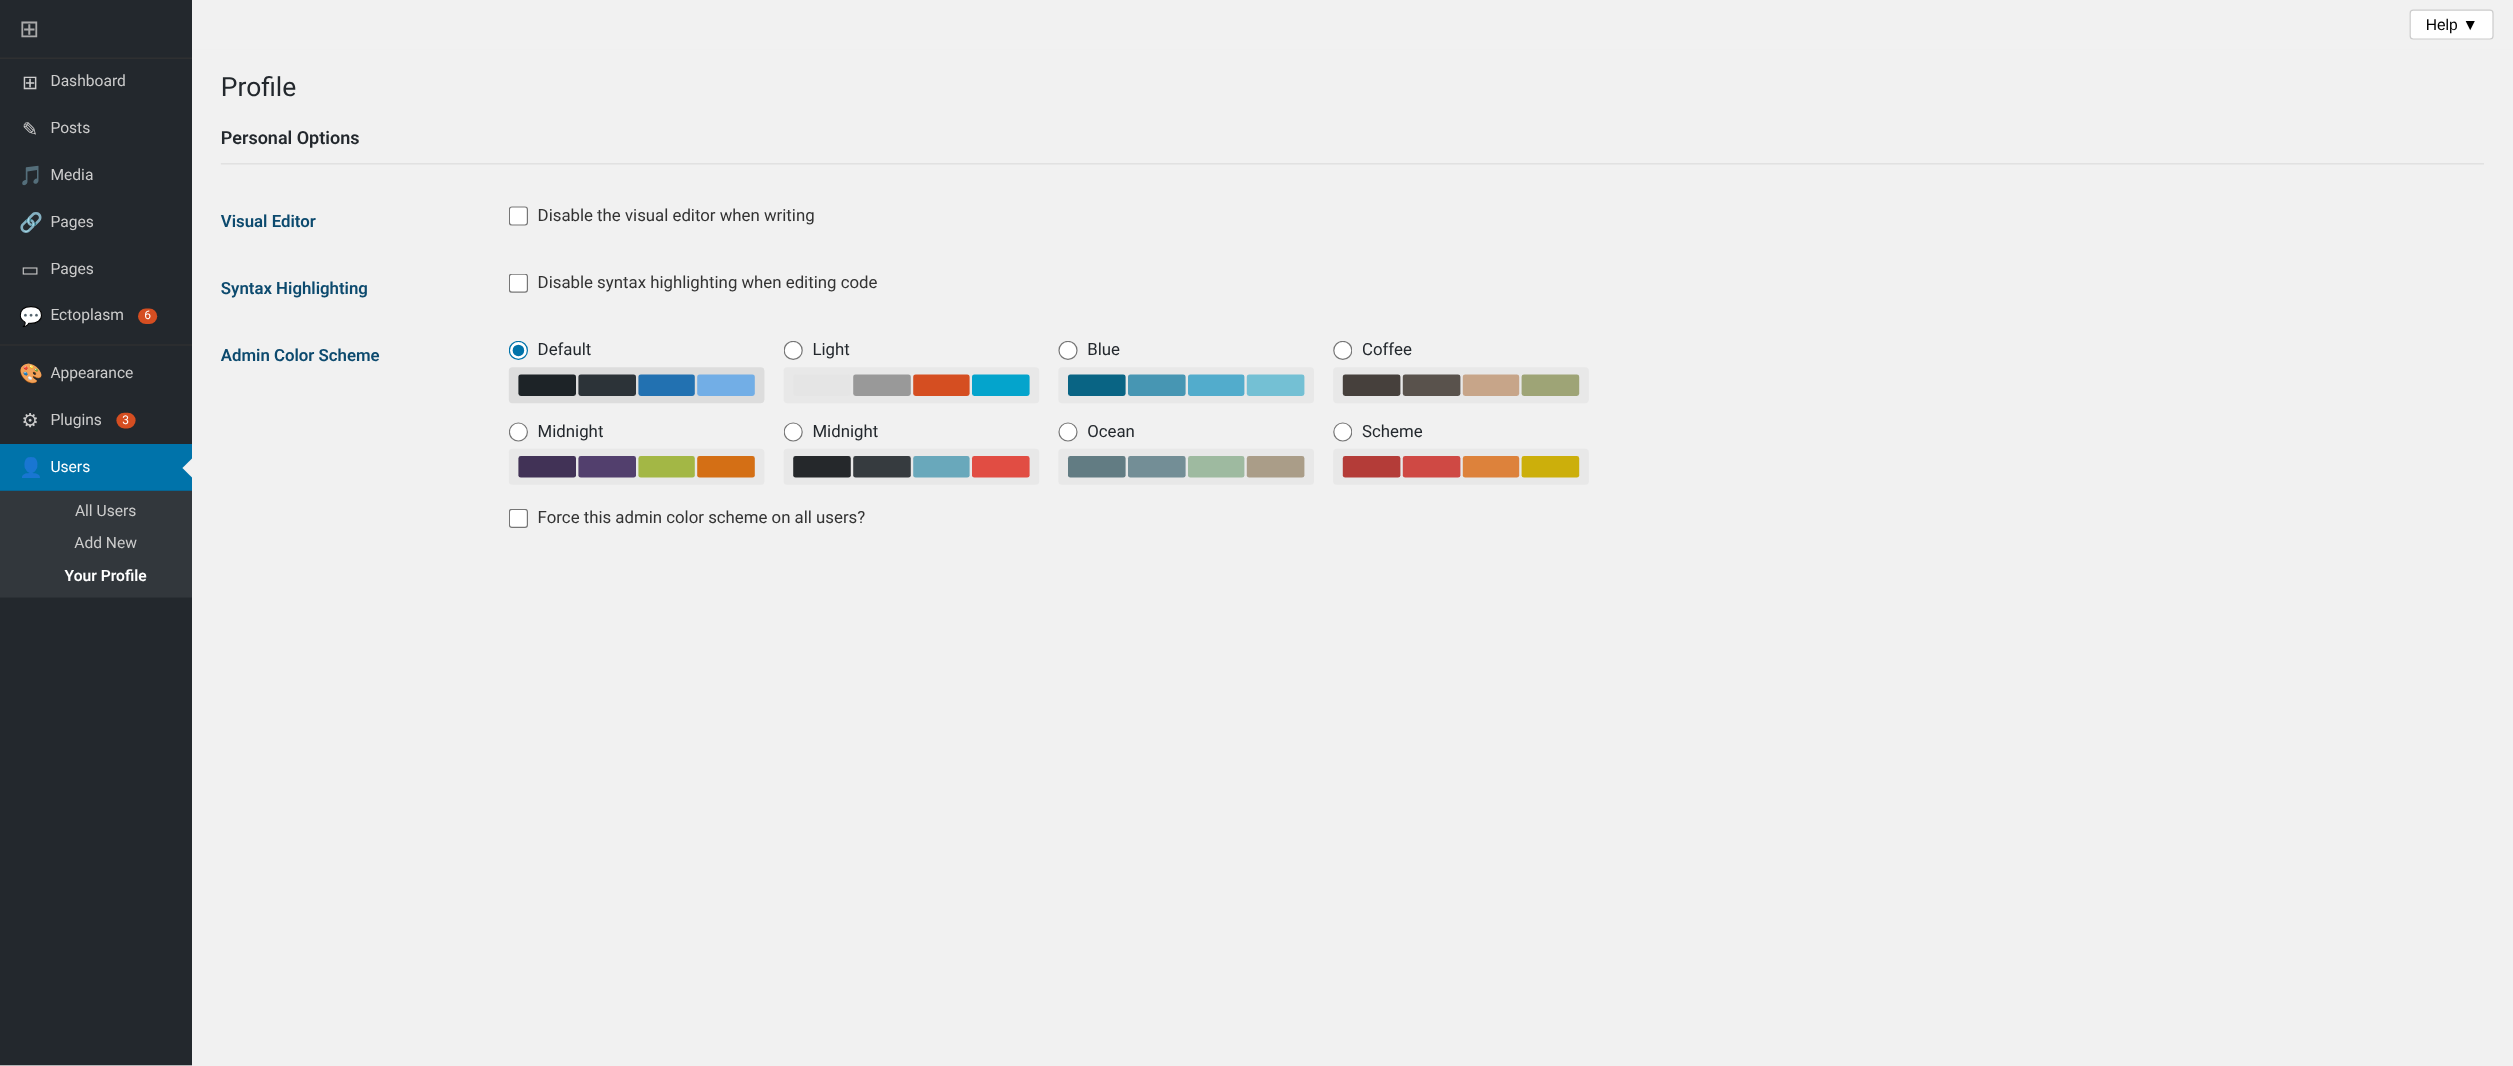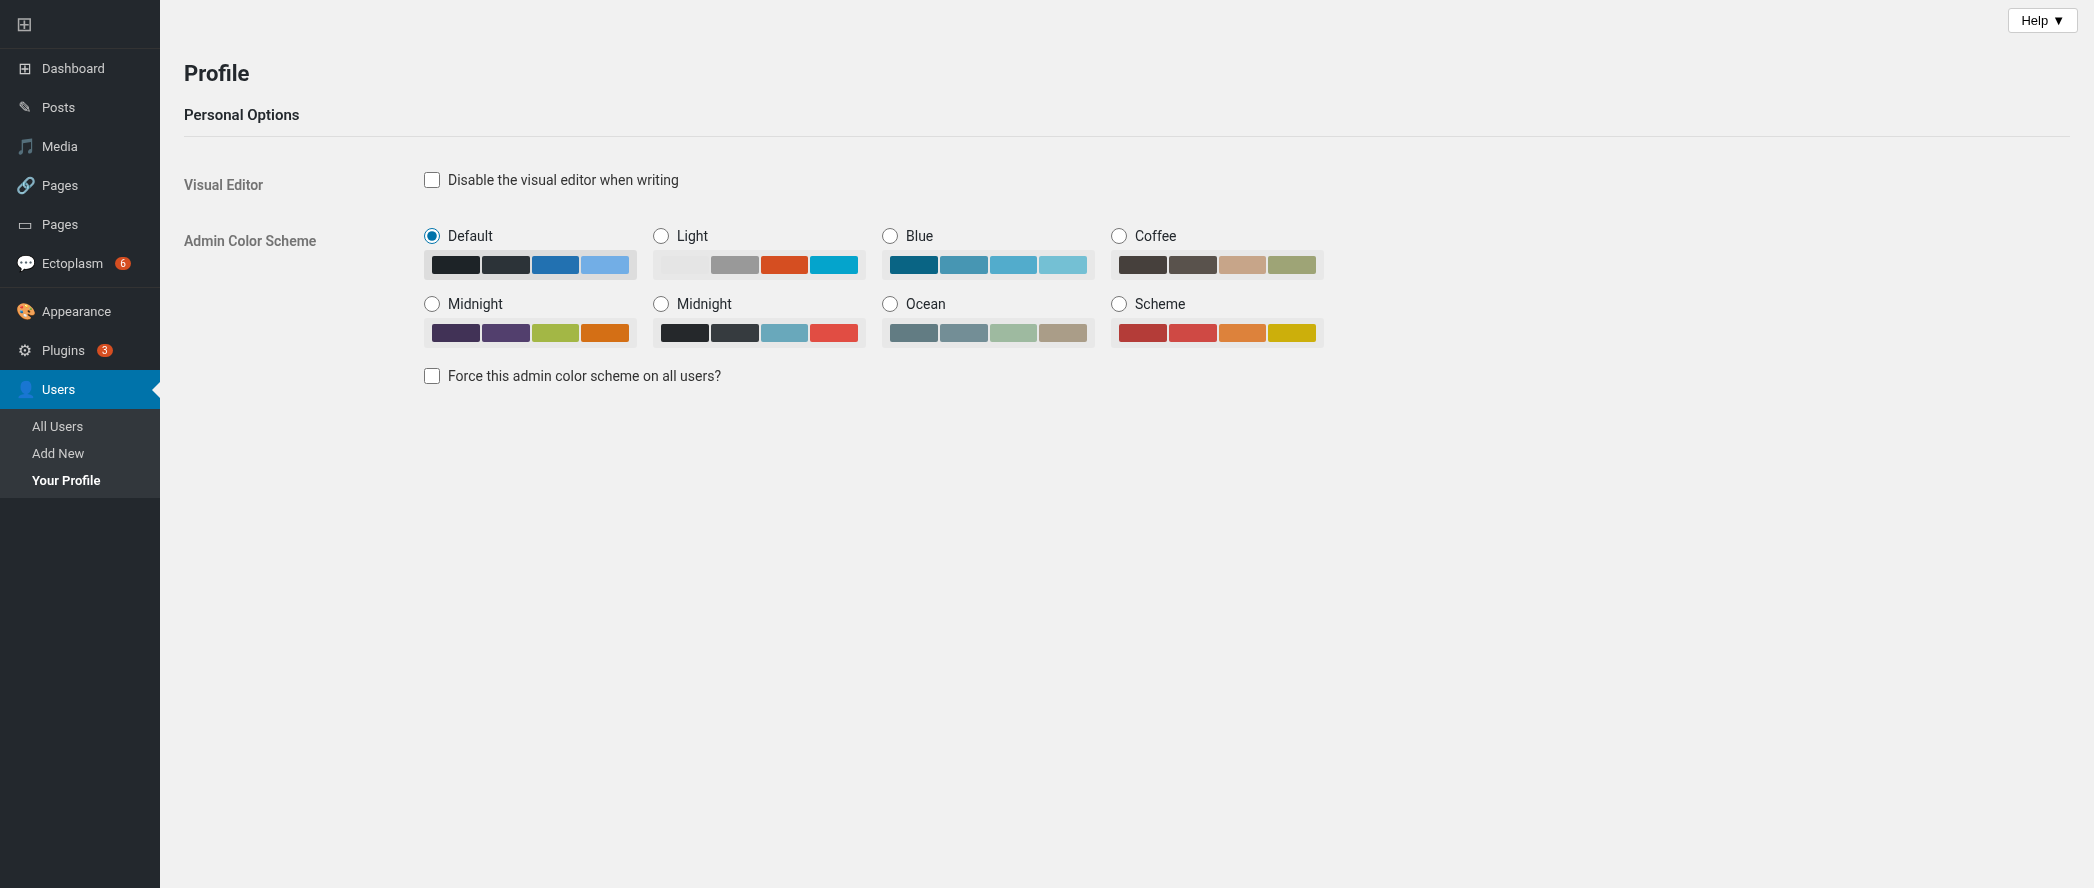--- a/index.html
+++ b/index.html
@@ -44,20 +44,21 @@
     }
     .sub-menu {
       background: #32373c;
       padding: 4px 0;
     }
     .sub-item {
       padding: 6px 16px 6px 32px;
       color: #ccc;
       cursor: pointer;
       font-size: 13px;
+      text-align: center;
     }
     .sub-item.active { color: #fff; font-weight: 600; }
     .nav-divider { height: 1px; background: #333; margin: 4px 0; }
     .sidebar-arrow {
       position: absolute;
       right: 0;
       top: 50%;
       transform: translateY(-50%);
       width: 0;
       height: 0;
@@ -90,21 +91,21 @@
       display: flex;
       align-items: center;
       gap: 4px;
     }
     #content {
       padding: 20px 24px;
       flex: 1;
     }
     .page-title {
       font-size: 22px;
-      font-weight: 700;
+      font-weight: 400;
       margin-bottom: 20px;
       color: #23282d;
     }
     .section-title {
       font-size: 15px;
       font-weight: 600;
       margin-bottom: 20px;
       color: #23282d;
       border-bottom: 1px solid #ddd;
       padding-bottom: 12px;
@@ -113,21 +114,21 @@
       width: 100%;
       border-collapse: collapse;
     }
     .form-table tr > th {
       text-align: left;
       vertical-align: top;
       padding: 20px 10px 20px 0;
       width: 240px;
       font-weight: 600;
       font-size: 14px;
-      color: #737373;
+      color: #0c4a6e;
     }
     .form-table tr > td {
       padding: 15px 0;
       vertical-align: top;
     }
     .checkbox-row {
       display: flex;
       align-items: center;
       gap: 8px;
       font-size: 14px;
@@ -265,20 +266,29 @@
         <tr>
           <th>Visual Editor</th>
           <td>
             <label class="checkbox-row">
               <input type="checkbox" style="">
               <span>Disable the visual editor when writing</span>
             </label>
           </td>
         </tr>
         <tr>
+          <th>Syntax Highlighting</th>
+          <td>
+            <label class="checkbox-row">
+              <input type="checkbox" style="">
+              <span>Disable syntax highlighting when editing code</span>
+            </label>
+          </td>
+        </tr>
+        <tr>
           <th>Admin Color Scheme</th>
           <td>
             <div class="color-schemes" id="color-schemes-container">
             <div class="color-scheme-item selected">
                   <div class="color-scheme-header">
                     <input type="radio" name="admin_color" value="default" checked="" style="">
                     <span>Default</span>
                   </div>
                   <div class="color-swatches">
                     <div class="swatch" style="background-color: rgb(29, 35, 39);"></div>

